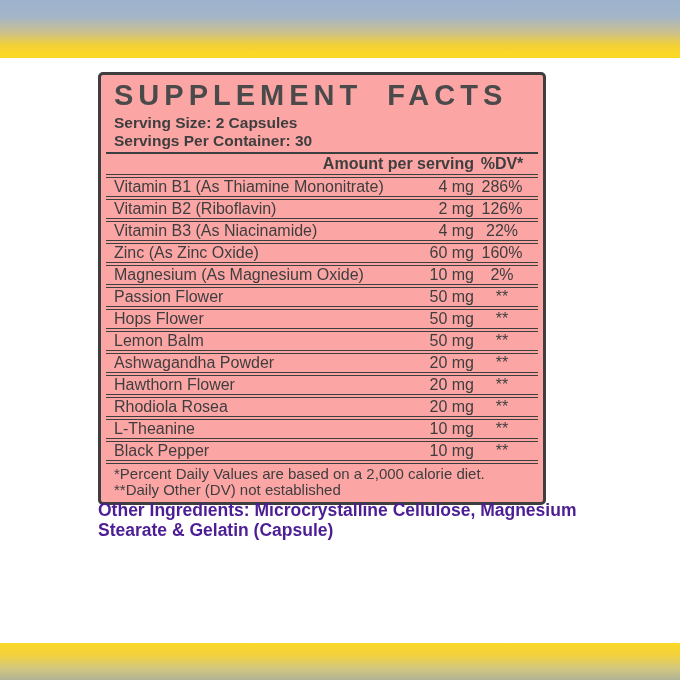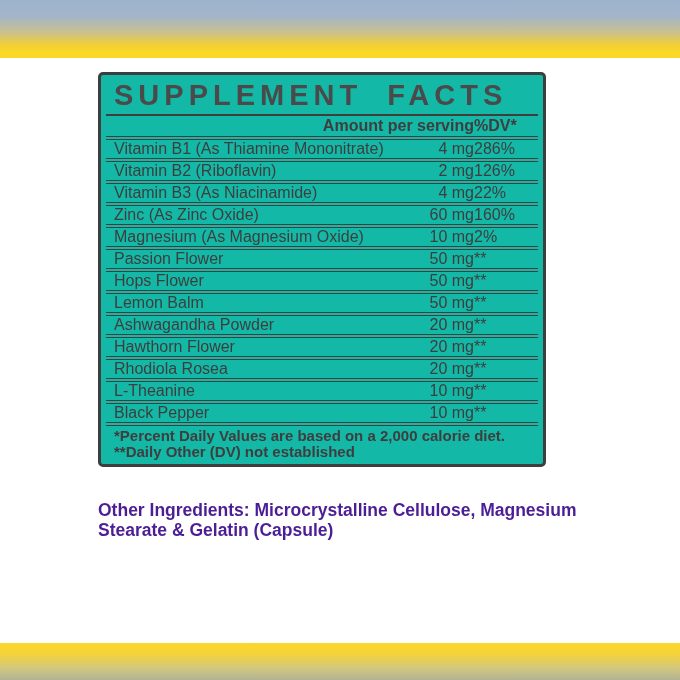--- a/index.html
+++ b/index.html
@@ -18,66 +18,70 @@
   .band-bottom {
     position: absolute; left: 0; bottom: 0; width: 680px; height: 37px;
     background: linear-gradient(to bottom,
       #fbd827 0%, #f4d23b 30%, #d2c87d 68%, #b1b295 100%);
   }
   .panel {
     position: absolute; left: 98px; top: 72px; width: 448px;
     box-sizing: border-box;
     border: 3px solid #3e3e3e;
     border-radius: 5px;
-    background: #14b8a6;
+    background: #fca5a5;
     color: #3e3e3e;
     padding: 3px 5px 0 5px;
   }
   .title {
     font-size: 29px; font-weight: bold; color: #4a4a4a;
     letter-spacing: 5px; word-spacing: 12px;
     line-height: 33px; margin: 1px 0 0 0; padding: 0 8px;
     white-space: nowrap;
   }
   .serving-block { padding: 2px 8px 0 8px; }
   .serving-line {
     font-size: 15.5px; font-weight: bold; line-height: 18px; color: #3e3e3e;
   }
   .thin-rule { border-bottom: 2px solid #3e3e3e; margin-top: 2px; }
   .header-row {
     display: flex; align-items: baseline;
     padding: 2px 8px; font-size: 16px; font-weight: bold; line-height: 16px;
   }
   .col-name { flex: 1; }
   .col-amt  { text-align: left; }
-  .col-dv   { width: 56px; text-align: left; }
+  .col-dv   { width: 56px; text-align: center; }
   .facts-row {
     display: flex; align-items: baseline;
     border-top: 4px double #3e3e3e;
     padding: 1px 8px; font-size: 16px; line-height: 16px;
   }
   .footnote {
     border-top: 4px double #3e3e3e;
     padding: 2px 8px 5px 8px;
-    font-size: 15px; font-weight: bold; line-height: 15.5px;
+    font-size: 15px; font-weight: normal; line-height: 15.5px;
   }
   .other-ingredients {
     position: absolute; left: 98px; top: 501px; width: 505px;
     font-size: 17.5px; font-weight: bold; line-height: 19.5px;
     color: #4c1d95;
   }
 </style>
 </head>
 <body>
 
 <div class="band-top"></div>
 
 <div class="panel">
   <div class="title">SUPPLEMENT FACTS</div>
 
+  <div class="serving-block">
+    <div class="serving-line">Serving Size: 2 Capsules</div>
+    <div class="serving-line">Servings Per Container: 30</div>
+  </div>
 
   <div class="thin-rule"></div>
 
   <div class="header-row">
     <div class="col-name"></div>
     <div class="col-amt">Amount per serving</div>
     <div class="col-dv">%DV*</div>
   </div>
 
   <div>

